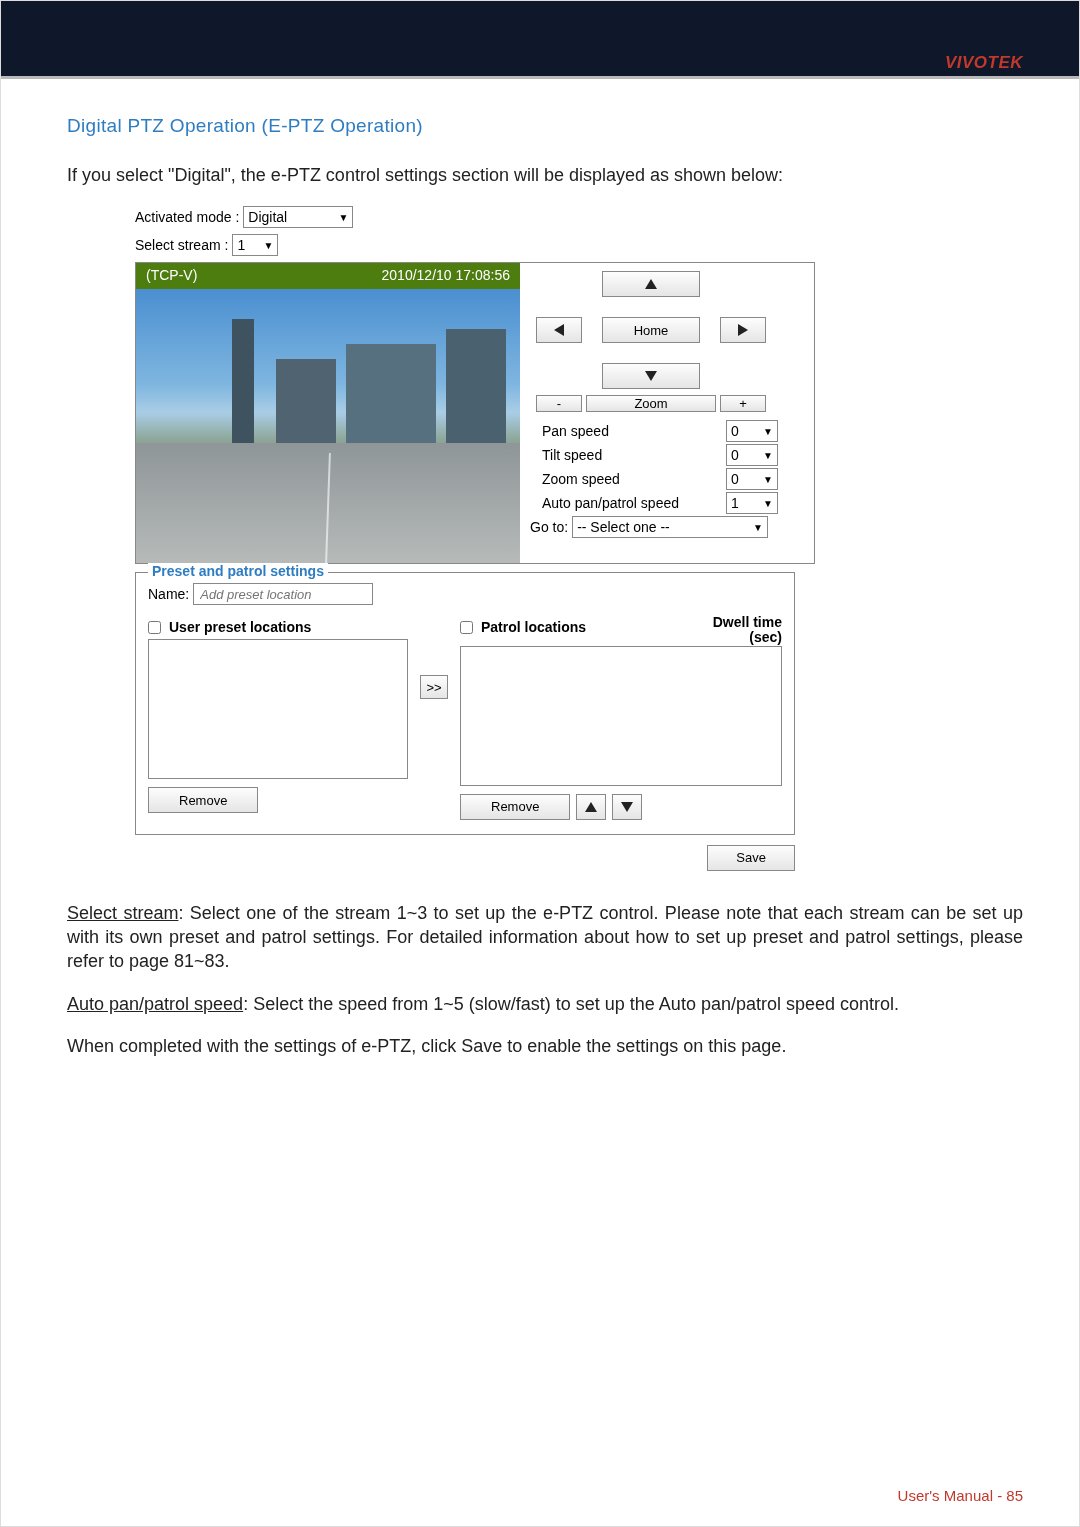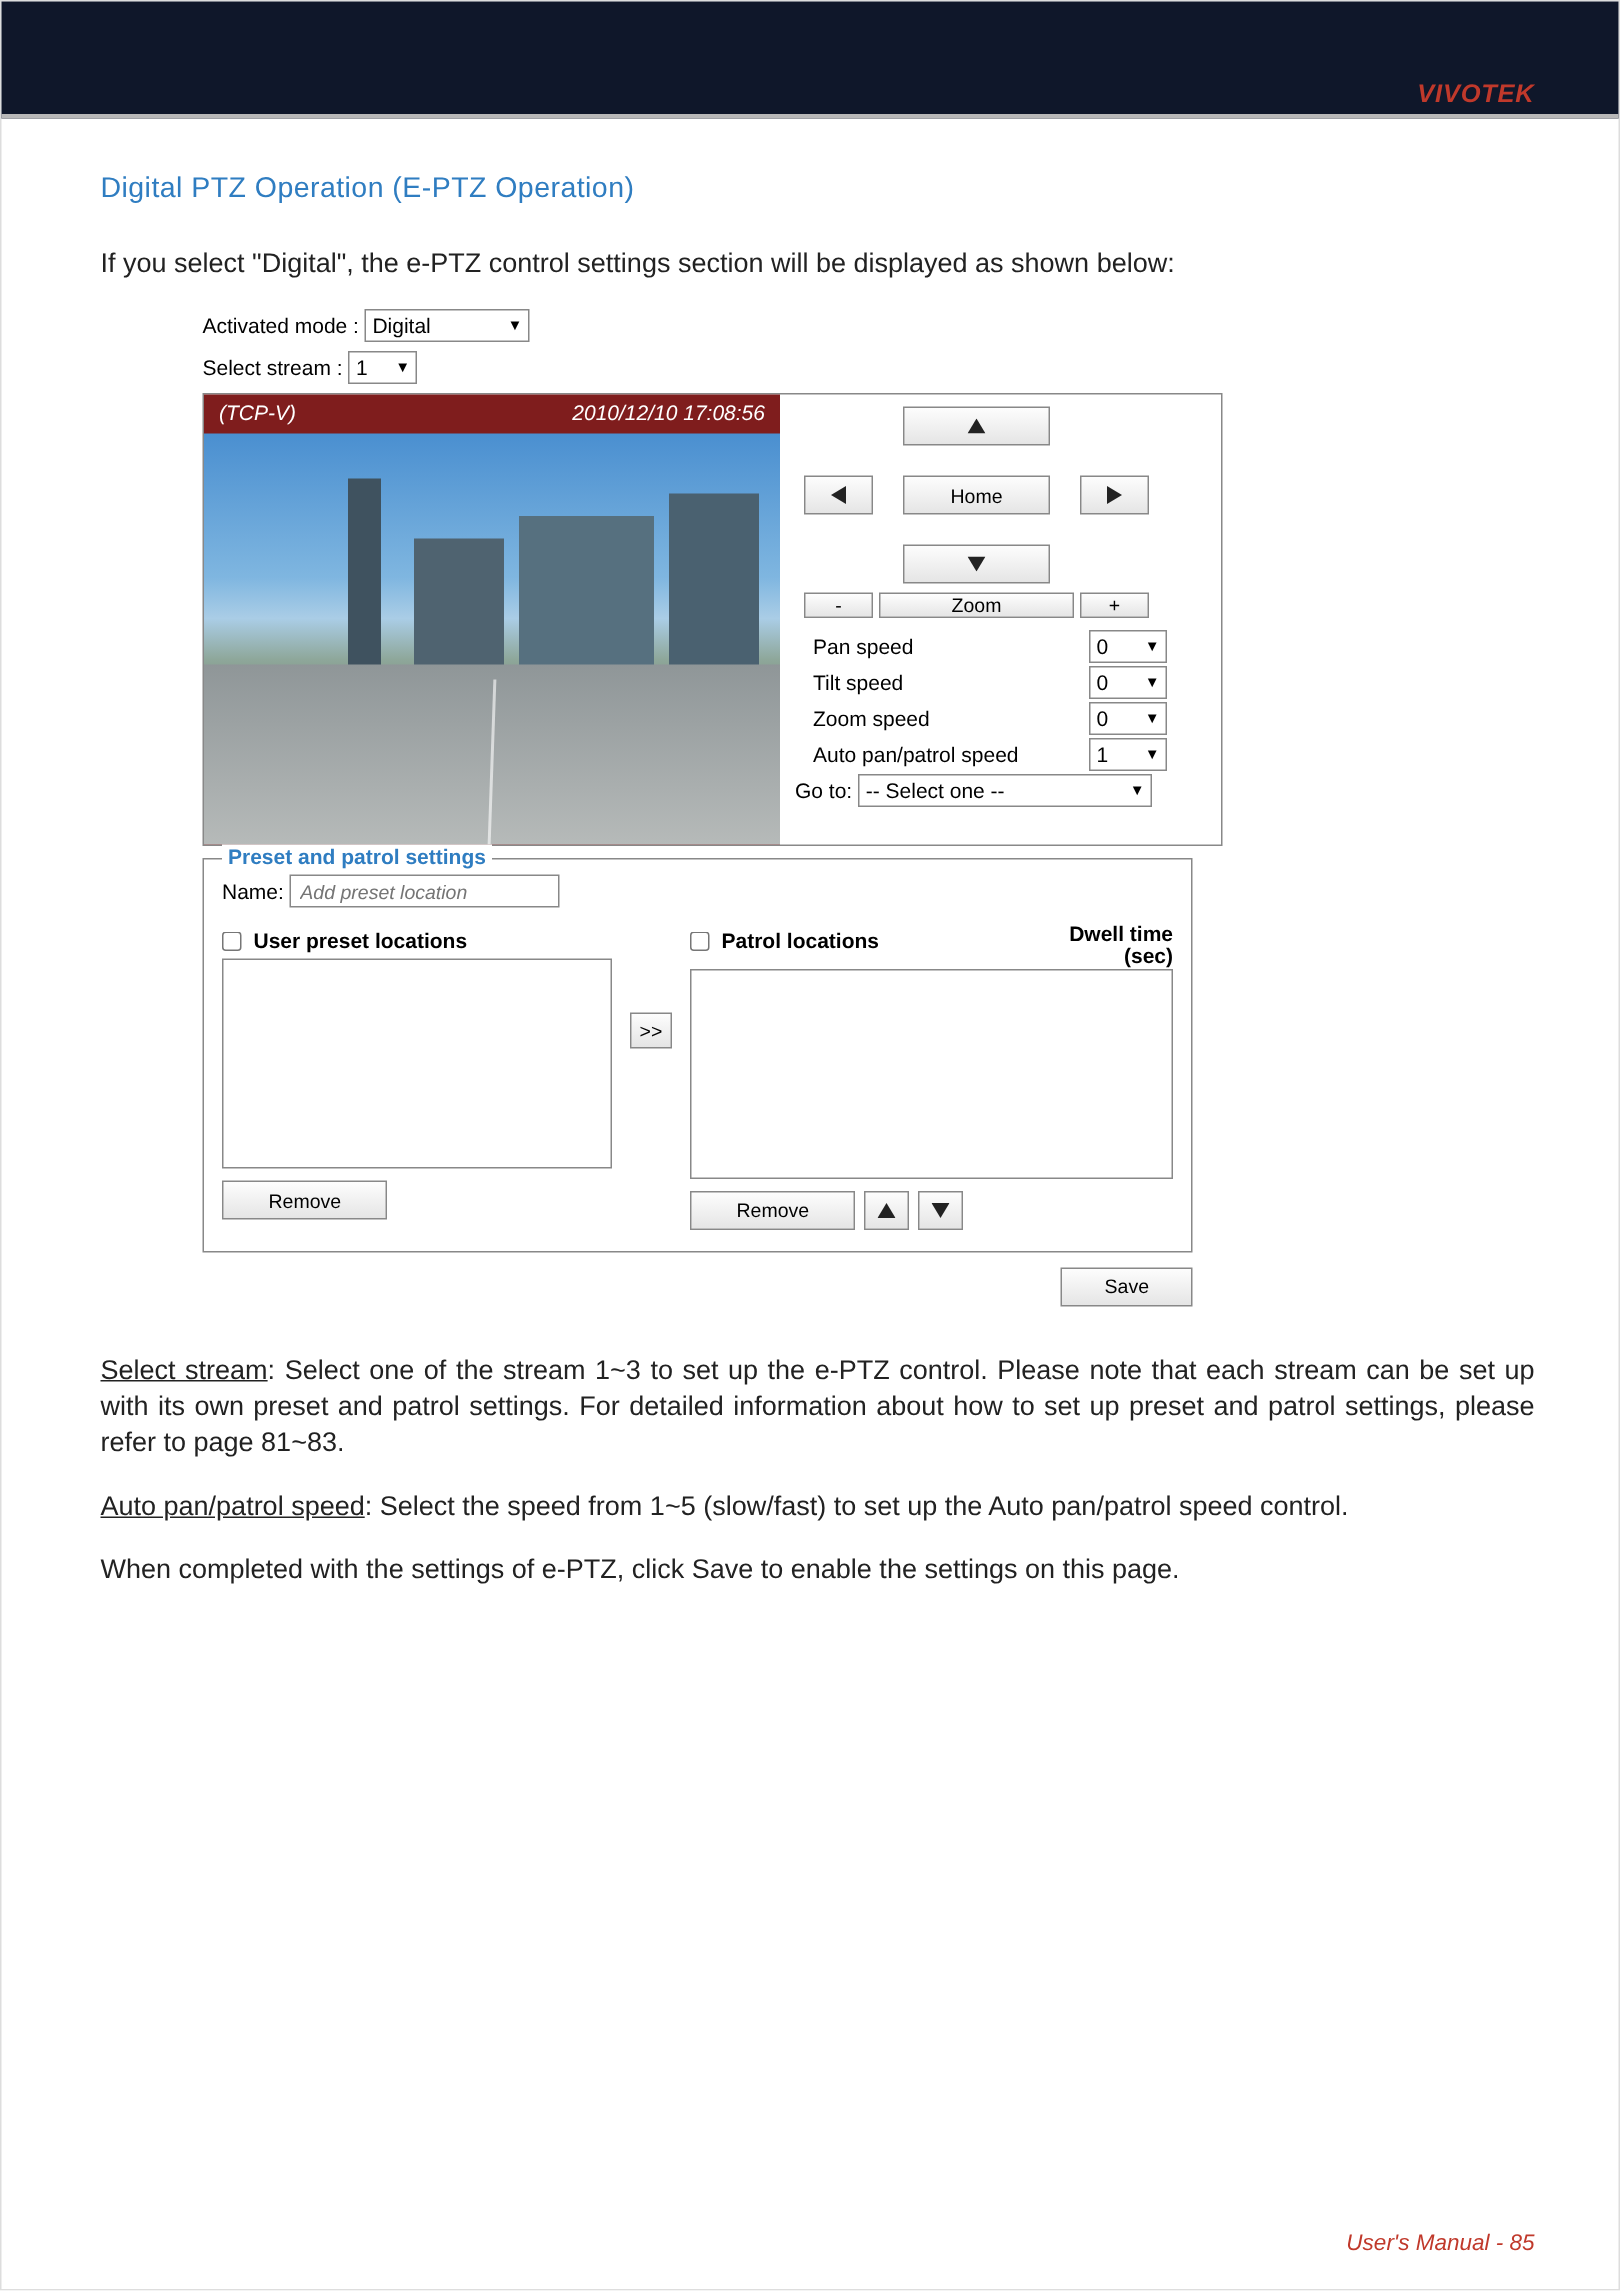--- a/index.html
+++ b/index.html
@@ -72,25 +72,24 @@
   
   .video-row {
     display: flex;
     align-items: flex-start;
     border: 1px solid #888;
     margin-top: 2px;
   }
   .video-box {
     width: 384px;
     height: 300px;
-    background: #7f1d1d;
+    background: #4d7c0f;
     position: relative;
     overflow: hidden;
     display: block;
-    font-style: italic;
   }
   .video-title {
     position: absolute; top: 4px; left: 10px;
     color: #fff; font-size: 14px;
   }
   .video-time {
     position: absolute; top: 4px; right: 10px;
     color: #fff; font-size: 14px;
   }
   .scene {
@@ -191,21 +190,20 @@
     color:#222;
     text-align: justify;
   }
   .body-text p { margin-bottom: 18px; line-height:1.35;}
   .underline { text-decoration: underline; }
   .footer {
     position:absolute;
     bottom: 22px;
     right: 56px;
     color:#c0392b;
-    font-style: italic;
     font-size:15px;
   }
   svg { display:block; }
 </style>
 </head>
 <body>
 
 <div class="page">
   <div class="header-band">
     <div class="brand">VIVOTEK</div>

